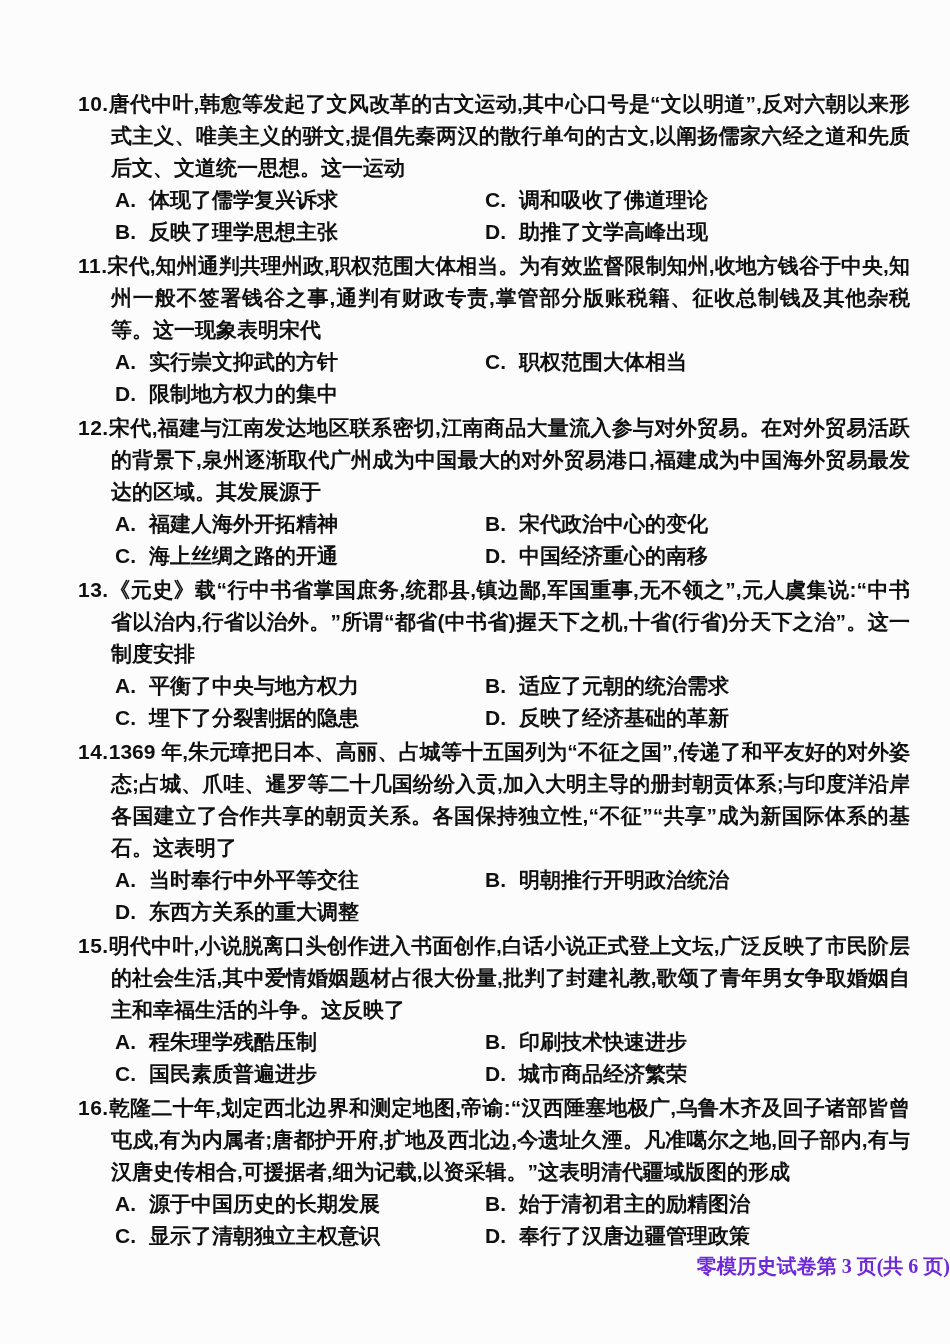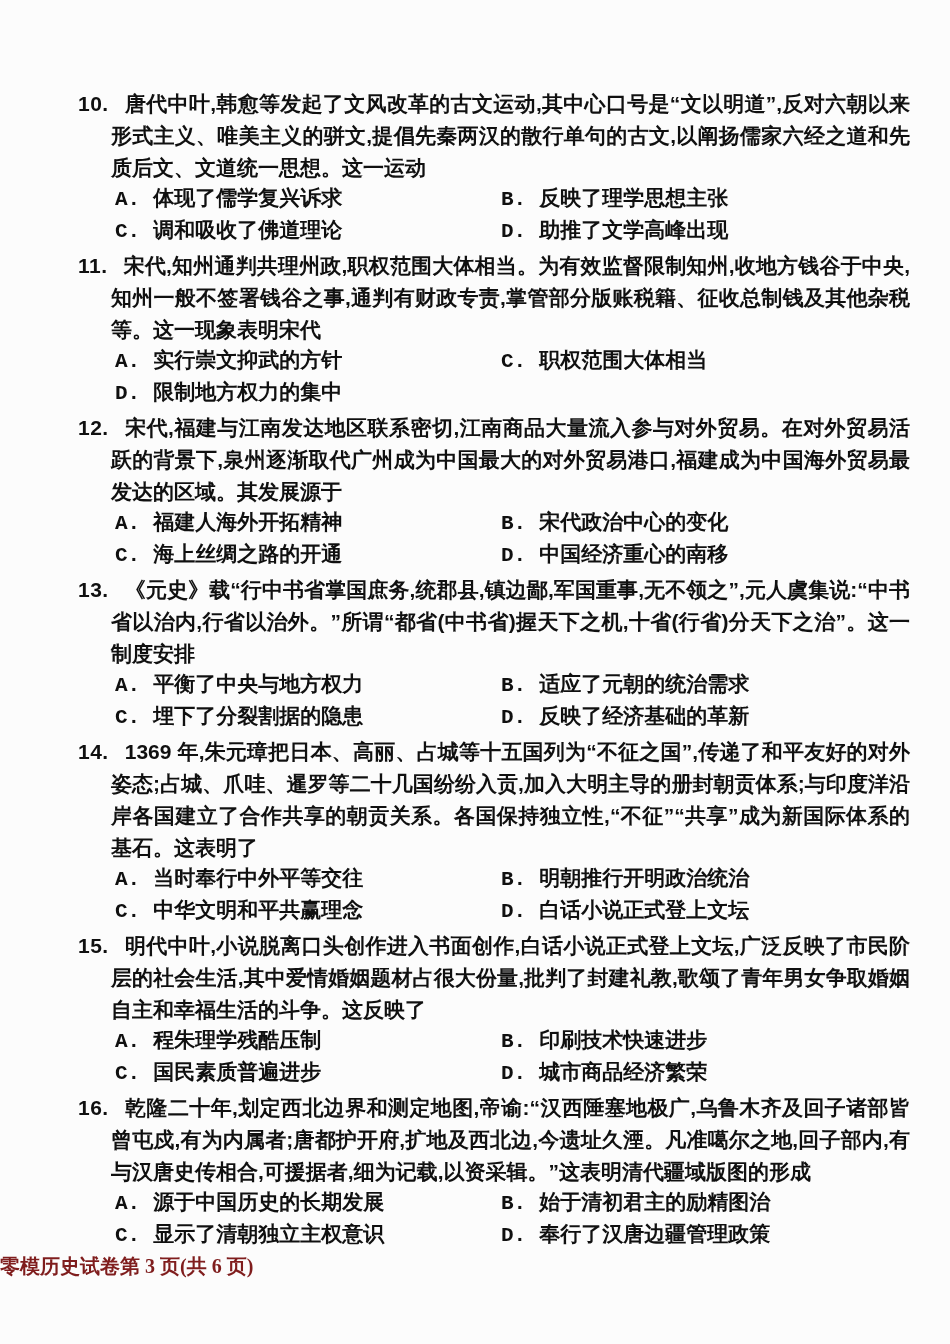--- a/index.html
+++ b/index.html
@@ -24,54 +24,53 @@
     font-size: 21px;
     line-height: 32px;
     font-weight: bold;
     margin-bottom: 2px;
   }
   .stem {
     text-align: justify;
     padding-left: 33px;
     text-indent: -33px;
   }
-  .qnum { margin-right: 16px; letter-spacing: 0.5px; }
+  .qnum { margin-right: 0; letter-spacing: 0.5px; }
   .options {
     margin-left: 37px;
     display: grid;
     grid-template-columns: 370px 1fr;
-    column-gap: 16px;
-    font-family: Liberation Mono, monospace;
+    column-gap: 0;
   }
   .option { white-space: nowrap; }
   .olabel { margin-right: 13px; }
   .footer {
     position: absolute;
     top: 1253px; left: 0;
     width: 100%;
-    text-align: left;
+    text-align: right;
     font-size: 20px;
     font-weight: bold;
-    color: #7f1d1d;
+    color: #6d28d9;
     font-family: "Liberation Serif", "DejaVu Serif", serif;
   }
 </style>
 </head>
 <body>
 
 <div class="page">
   <main class="content" id="questions-list">
   <section class="question">
     <p class="stem"><span class="qnum">10.</span><span class="qtext">唐代中叶,韩愈等发起了文风改革的古文运动,其中心口号是“文以明道”,反对六朝以来形式主义、唯美主义的骈文,提倡先秦两汉的散行单句的古文,以阐扬儒家六经之道和先质后文、文道统一思想。这一运动</span></p>
     <div class="options">
   <div class="option"><span class="olabel">A.</span><span class="otext">体现了儒学复兴诉求</span></div>
 
+  <div class="option"><span class="olabel">C.</span><span class="otext">调和吸收了佛道理论</span></div>
+
   <div class="option"><span class="olabel">B.</span><span class="otext">反映了理学思想主张</span></div>
-
-  <div class="option"><span class="olabel">C.</span><span class="otext">调和吸收了佛道理论</span></div>
 
   <div class="option"><span class="olabel">D.</span><span class="otext">助推了文学高峰出现</span></div>
 </div>
   </section>
 
   <section class="question">
     <p class="stem"><span class="qnum">11.</span><span class="qtext">宋代,知州通判共理州政,职权范围大体相当。为有效监督限制知州,收地方钱谷于中央,知州一般不签署钱谷之事,通判有财政专责,掌管部分版账税籍、征收总制钱及其他杂税等。这一现象表明宋代</span></p>
     <div class="options">
   <div class="option"><span class="olabel">A.</span><span class="otext">实行崇文抑武的方针</span></div>
 
@@ -108,23 +107,22 @@
 </div>
   </section>
 
   <section class="question">
     <p class="stem"><span class="qnum">14.</span><span class="qtext">1369 年,朱元璋把日本、高丽、占城等十五国列为“不征之国”,传递了和平友好的对外姿态;占城、爪哇、暹罗等二十几国纷纷入贡,加入大明主导的册封朝贡体系;与印度洋沿岸各国建立了合作共享的朝贡关系。各国保持独立性,“不征”“共享”成为新国际体系的基石。这表明了</span></p>
     <div class="options">
   <div class="option"><span class="olabel">A.</span><span class="otext">当时奉行中外平等交往</span></div>
 
   <div class="option"><span class="olabel">B.</span><span class="otext">明朝推行开明政治统治</span></div>
 
-  <div class="option"><span class="olabel">C.</span><span class="otext">中华文明和平共赢理念</span></div>
 
-  <div class="option"><span class="olabel">D.</span><span class="otext">白话小说正式登上文坛</span></div>
+  <div class="option"><span class="olabel">D.</span><span class="otext">东西方关系的重大调整</span></div>
 </div>
   </section>
 
   <section class="question">
     <p class="stem"><span class="qnum">15.</span><span class="qtext">明代中叶,小说脱离口头创作进入书面创作,白话小说正式登上文坛,广泛反映了市民阶层的社会生活,其中爱情婚姻题材占很大份量,批判了封建礼教,歌颂了青年男女争取婚姻自主和幸福生活的斗争。这反映了</span></p>
     <div class="options">
   <div class="option"><span class="olabel">A.</span><span class="otext">程朱理学残酷压制</span></div>
 
   <div class="option"><span class="olabel">B.</span><span class="otext">印刷技术快速进步</span></div>
 

